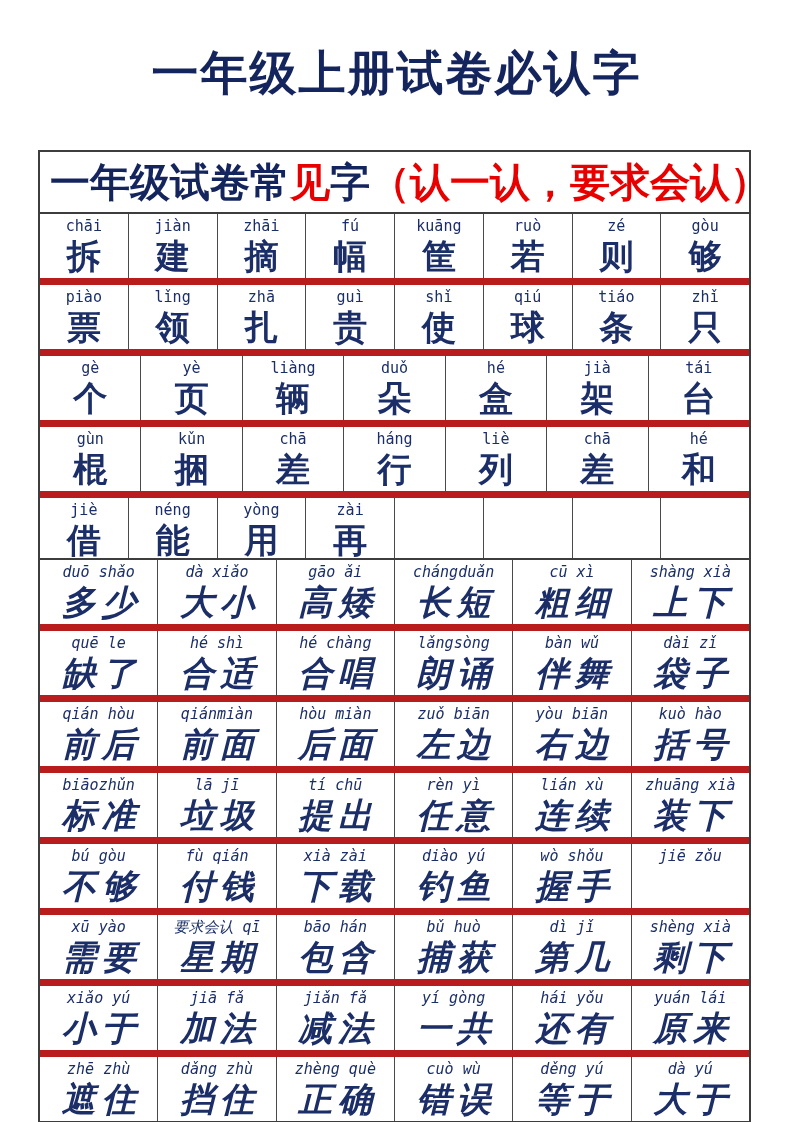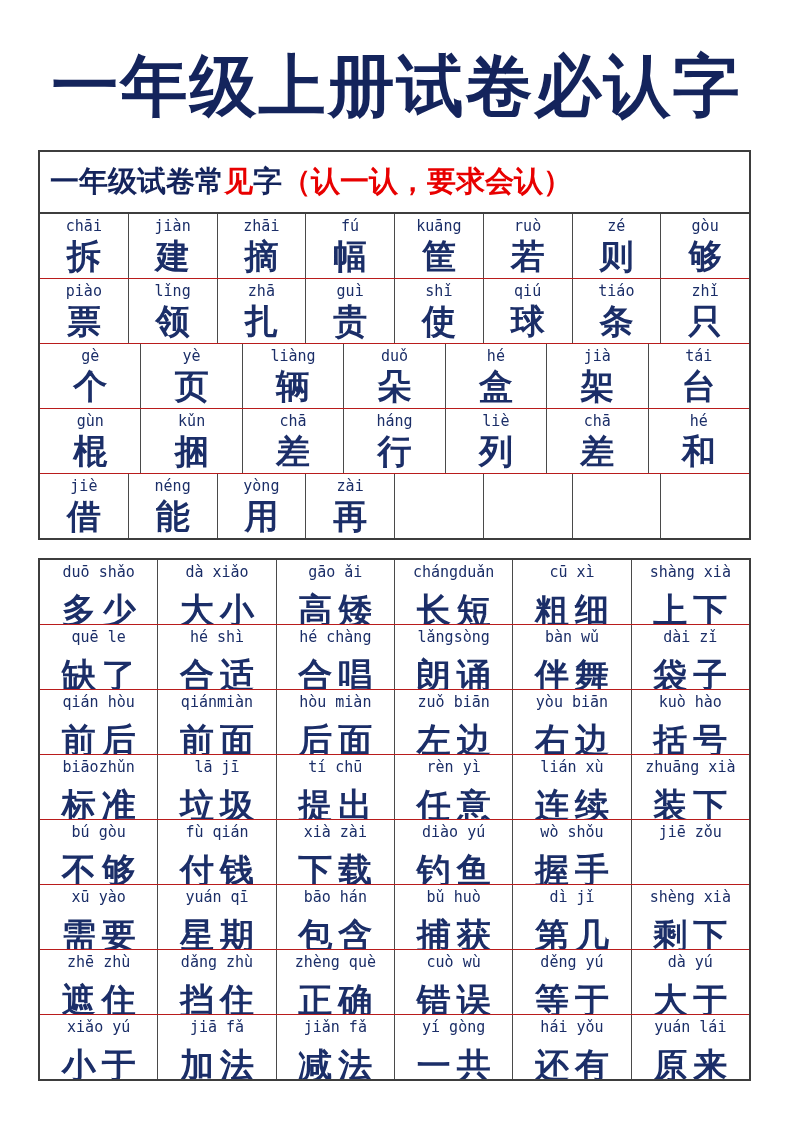--- a/index.html
+++ b/index.html
@@ -2,55 +2,55 @@
 <html><head>
 <meta charset="utf-8">
 <style>
   html,body { margin:0; padding:0; background:#ffffff; }
   body { width:793px; height:1122px; font-family:"Liberation Sans", sans-serif; }
   .page { position:relative; width:793px; height:1122px; background:#ffffff; overflow:hidden; }
 
   .main-title {
     position:absolute; top:42px; left:0; width:100%;
     margin:0; text-align:center;
-    font-size:67px; font-weight:800; letter-spacing:2px;
+    font-size:47px; font-weight:800; letter-spacing:2px;
     color:#14245c; line-height:1.3;
   }
 
   .box { position:absolute; left:38px; width:713px; border:2px solid #3d3d3d; box-sizing:border-box; background:#fff; }
   .box1 { top:150px; }
-  .box2 { top:558px; }
+  .box2 { top:558px;font-style:italic; }
 
   .subtitle {
     height:60px; display:flex; align-items:center;
-    padding-left:10px; font-size:29px; font-weight:bold;
+    padding-left:10px; font-size:40px; font-weight:bold;
     border-bottom:2px solid #3d3d3d; white-space:nowrap;
   }
   .c-navy { color:#14245c; }
   .c-red  { color:#e80000; }
 
   .trow { display:flex; }
-  .trow + .trow { border-top:1px solid #b91c1c; }
+  .trow + .trow { border-top:7px solid #b91c1c; }
   .tcell {
     flex:1; height:64px; box-sizing:border-box;
     display:flex; flex-direction:column; align-items:center;
     overflow:hidden;
   }
   .tcell + .tcell { border-left:1px solid #4a4a4a; }
 
   .pinyin {
     font-family:"DejaVu Sans Mono", monospace;
     font-size:15px; line-height:18px; margin-top:3px;
     color:#1b2e68; text-align:center; white-space:pre;
   }
   .hanzi {
     font-size:34px; font-weight:bold; line-height:42px;
     color:#1b2e68; text-align:center;
   }
-  .grid-words .hanzi { letter-spacing:6px; text-indent:6px;margin-top:8px; }
+  .grid-words .hanzi { letter-spacing:6px; text-indent:6px; }
 </style>
 </head>
 <body>
 
 <div class="page">
 
   <h1 class="main-title">一年级上册试卷必认字</h1>
 
   <div class="box box1">
     <div class="subtitle">
@@ -355,21 +355,21 @@
           <div class="tcell">
             <div class="pinyin">jiē zǒu</div>
           </div>
         </div>
         <div class="trow">
           <div class="tcell">
             <div class="pinyin">xū yào</div>
             <div class="hanzi">需要</div>
           </div>
           <div class="tcell">
-            <div class="pinyin">yuán qī</div>
+            <div class="pinyin">要求会认 qī</div>
             <div class="hanzi">星期</div>
           </div>
           <div class="tcell">
             <div class="pinyin">bāo hán</div>
             <div class="hanzi">包含</div>
           </div>
           <div class="tcell">
             <div class="pinyin">bǔ huò</div>
             <div class="hanzi">捕获</div>
           </div>
@@ -377,20 +377,46 @@
             <div class="pinyin">dì jǐ</div>
             <div class="hanzi">第几</div>
           </div>
           <div class="tcell">
             <div class="pinyin">shèng xià</div>
             <div class="hanzi">剩下</div>
           </div>
         </div>
         <div class="trow">
           <div class="tcell">
+            <div class="pinyin">xiǎo yú</div>
+            <div class="hanzi">小于</div>
+          </div>
+          <div class="tcell">
+            <div class="pinyin">jiā fǎ</div>
+            <div class="hanzi">加法</div>
+          </div>
+          <div class="tcell">
+            <div class="pinyin">jiǎn fǎ</div>
+            <div class="hanzi">减法</div>
+          </div>
+          <div class="tcell">
+            <div class="pinyin">yí gòng</div>
+            <div class="hanzi">一共</div>
+          </div>
+          <div class="tcell">
+            <div class="pinyin">hái yǒu</div>
+            <div class="hanzi">还有</div>
+          </div>
+          <div class="tcell">
+            <div class="pinyin">yuán lái</div>
+            <div class="hanzi">原来</div>
+          </div>
+        </div>
+        <div class="trow">
+          <div class="tcell">
             <div class="pinyin">zhē zhù</div>
             <div class="hanzi">遮住</div>
           </div>
           <div class="tcell">
             <div class="pinyin">dǎng zhù</div>
             <div class="hanzi">挡住</div>
           </div>
           <div class="tcell">
             <div class="pinyin">zhèng què</div>
             <div class="hanzi">正确</div>
@@ -401,42 +427,16 @@
           </div>
           <div class="tcell">
             <div class="pinyin">děng yú</div>
             <div class="hanzi">等于</div>
           </div>
           <div class="tcell">
             <div class="pinyin">dà yú</div>
             <div class="hanzi">大于</div>
           </div>
         </div>
-        <div class="trow">
-          <div class="tcell">
-            <div class="pinyin">xiǎo yú</div>
-            <div class="hanzi">小于</div>
-          </div>
-          <div class="tcell">
-            <div class="pinyin">jiā fǎ</div>
-            <div class="hanzi">加法</div>
-          </div>
-          <div class="tcell">
-            <div class="pinyin">jiǎn fǎ</div>
-            <div class="hanzi">减法</div>
-          </div>
-          <div class="tcell">
-            <div class="pinyin">yí gòng</div>
-            <div class="hanzi">一共</div>
-          </div>
-          <div class="tcell">
-            <div class="pinyin">hái yǒu</div>
-            <div class="hanzi">还有</div>
-          </div>
-          <div class="tcell">
-            <div class="pinyin">yuán lái</div>
-            <div class="hanzi">原来</div>
-          </div>
-        </div>
       </div>
   </div>
 
 </div>
 
 </body></html>

